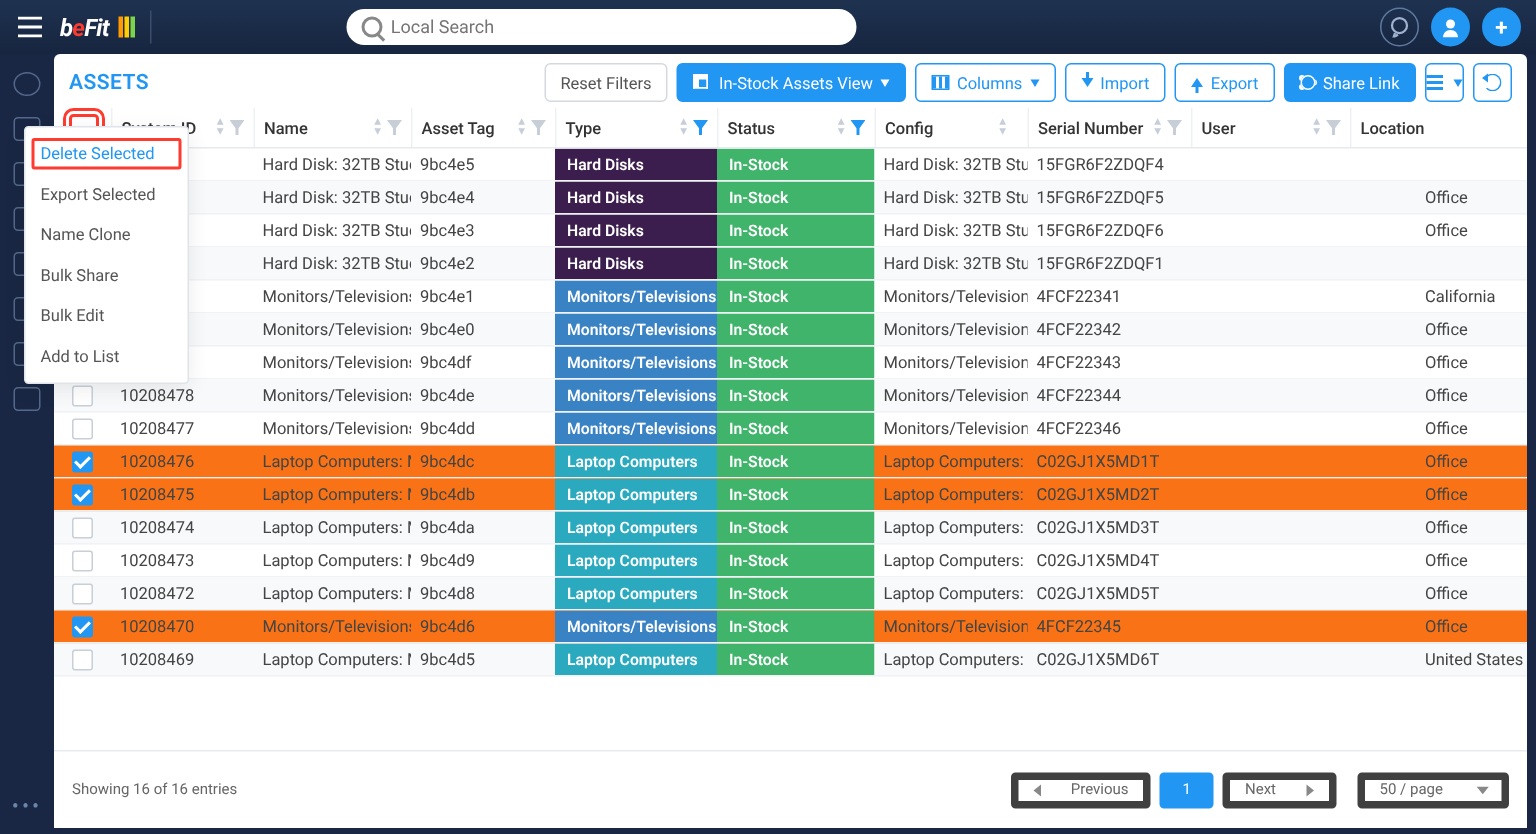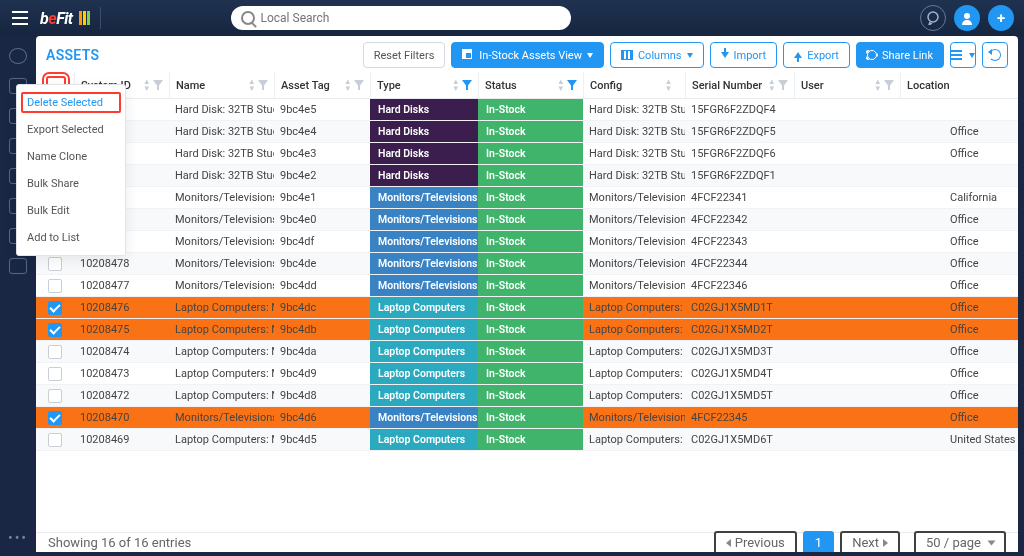--- a/index.html
+++ b/index.html
@@ -61,23 +61,23 @@
   .cell { padding:0 6px; display:flex; align-items:center; overflow:hidden; text-overflow:ellipsis; white-space:nowrap; }
   .cell.sys{width:95px;} .cell.name{width:105px;} .cell.tag{width:96px;} .cell.type{width:108px;padding:0;} .cell.stat{width:105px;padding:0;} .cell.conf{width:102px;} .cell.ser{width:109px;} .cell.user{width:106px;} .cell.loc{flex:1;margin-left:44px;}
   .badge { width:100%; height:100%; display:flex; align-items:center; padding:0 8px; color:#fff; font-weight:600; font-size:10.5px; }
   .badge.hd { background:#3b1e4d; } .badge.mt { background:#3982c4; } .badge.lc { background:#2aa9bf; }
   .badge.stock { background:#3fb46a; }
 
   .dropdown { position:absolute; left:16px; top:84px; width:110px; background:#fff; border:1px solid #e0e4e9; border-radius:3px; box-shadow:0 4px 14px rgba(0,0,0,0.08); z-index:50; padding:4px 0; }
   .dropdown .ditem { padding:7px 10px; font-size:11px; color:#555; cursor:pointer; }
   .dropdown .ditem.hl { color:#2196f3; outline:2px solid #ff3b30; outline-offset:-3px; border-radius:3px; margin:2px 3px; padding:5px 7px;}
 
-  .footer { height:20px; border-top:1px solid #e6e9ed; display:flex; align-items:center; padding:0 12px; font-size:13px; color:#666; }
+  .footer { height:52px; border-top:1px solid #e6e9ed; display:flex; align-items:center; padding:0 12px; font-size:10px; color:#666; }
   .footer .spacer { flex:1; }
-  .pgbtn { height:24px; padding:0 10px; border:2px solid #404040; border-radius:3px; display:inline-flex; align-items:center; gap:4px; margin-left:6px; cursor:pointer; }
+  .pgbtn { height:24px; padding:0 10px; border:5px solid #404040; border-radius:3px; display:inline-flex; align-items:center; gap:20px; margin-left:6px; cursor:pointer; }
   .pgbtn.active { background:#2196f3; color:#fff; border-color:#2196f3; }
   .pgbtn .tri-l { width:0;height:0;border-top:4px solid transparent;border-bottom:4px solid transparent;border-right:5px solid #888; }
   .pgbtn .tri-r { width:0;height:0;border-top:4px solid transparent;border-bottom:4px solid transparent;border-left:5px solid #888; }
 
   .ic { width:12px; height:12px; display:inline-block; }
   .ic-grid::before{content:"";display:block;width:10px;height:10px;box-shadow:inset 0 0 0 1px currentColor, inset 3px 0 0 1px currentColor, inset 0 3px 0 1px currentColor;}
   .ic-cols{width:12px;height:10px;border:1px solid currentColor;background:linear-gradient(90deg,currentColor 2px,transparent 2px,transparent 4px,currentColor 4px,currentColor 6px,transparent 6px,transparent 8px,currentColor 8px);}
   .ic-up{width:0;height:0;border-left:4px solid transparent;border-right:4px solid transparent;border-bottom:6px solid currentColor; position:relative;}
   .ic-up::after{content:"";position:absolute;left:-1px;top:5px;width:2px;height:5px;background:currentColor;}
   .ic-dn{width:0;height:0;border-left:4px solid transparent;border-right:4px solid transparent;border-top:6px solid currentColor; position:relative;}

